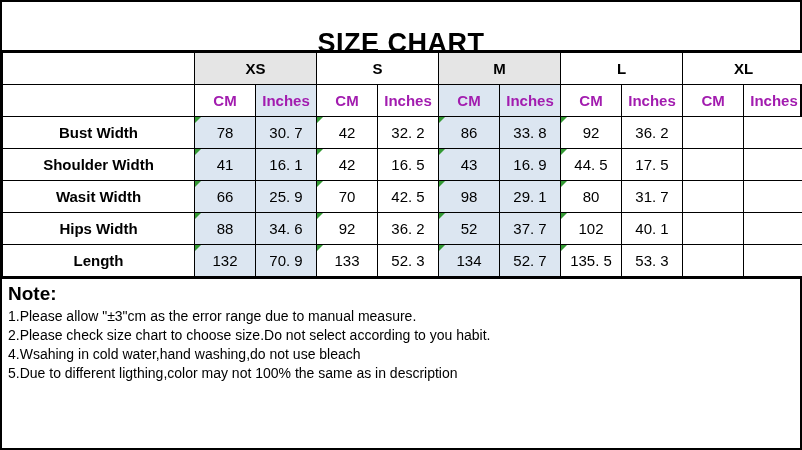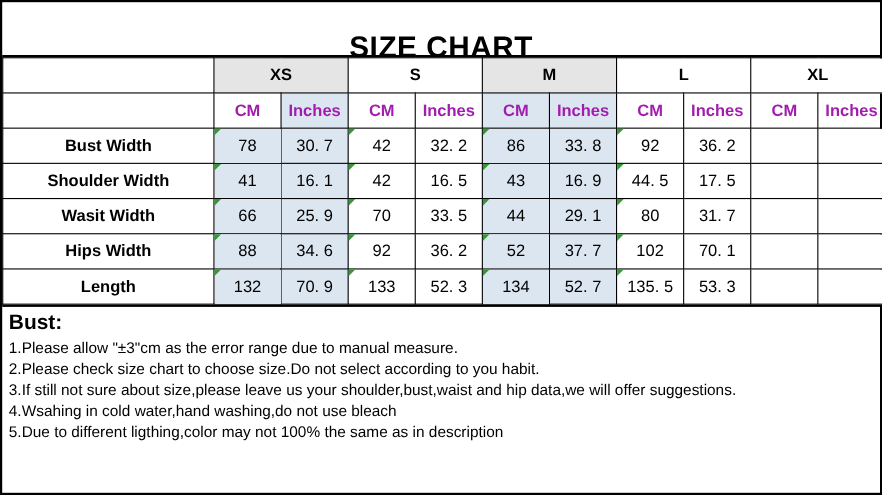--- a/index.html
+++ b/index.html
@@ -171,39 +171,39 @@
         <td class="val">17. 5</td>
         <td class="val empty"></td>
         <td class="val empty"></td>
       </tr>
 
       <tr>
         <td class="rowlabel">Wasit Width</td>
         <td class="val shade corner">66</td>
         <td class="val shade">25. 9</td>
         <td class="val corner">70</td>
-        <td class="val">33. 5</td>
-        <td class="val shade corner">44</td>
+        <td class="val">42. 5</td>
+        <td class="val shade corner">98</td>
         <td class="val shade">29. 1</td>
         <td class="val corner">80</td>
         <td class="val">31. 7</td>
         <td class="val empty"></td>
         <td class="val empty"></td>
       </tr>
 
       <tr>
         <td class="rowlabel">Hips Width</td>
         <td class="val shade corner">88</td>
         <td class="val shade">34. 6</td>
         <td class="val corner">92</td>
         <td class="val">36. 2</td>
         <td class="val shade corner">52</td>
         <td class="val shade">37. 7</td>
         <td class="val corner">102</td>
-        <td class="val">70. 1</td>
+        <td class="val">40. 1</td>
         <td class="val empty"></td>
         <td class="val empty"></td>
       </tr>
 
       <tr>
         <td class="rowlabel">Length</td>
         <td class="val shade corner">132</td>
         <td class="val shade">70. 9</td>
         <td class="val corner">133</td>
         <td class="val">52. 3</td>
@@ -211,21 +211,20 @@
         <td class="val shade">52. 7</td>
         <td class="val corner">135. 5</td>
         <td class="val">53. 3</td>
         <td class="val empty"></td>
         <td class="val empty"></td>
       </tr>
     </tbody>
   </table>
 
   <div class="note">
-    <div class="note-title">Bust:</div>
+    <div class="note-title">Note:</div>
     <div class="note-line">1.Please allow "±3"cm as the error range due to manual measure.</div>
     <div class="note-line">2.Please check size chart to choose size.Do not select according to you habit.</div>
-    <div class="note-line">3.If still not sure about size,please leave us your shoulder,bust,waist and hip data,we will offer suggestions.</div>
     <div class="note-line">4.Wsahing in cold water,hand washing,do not use bleach</div>
     <div class="note-line">5.Due to different ligthing,color may not 100% the same as in description</div>
   </div>
 
 </div>
 
 </body></html>

